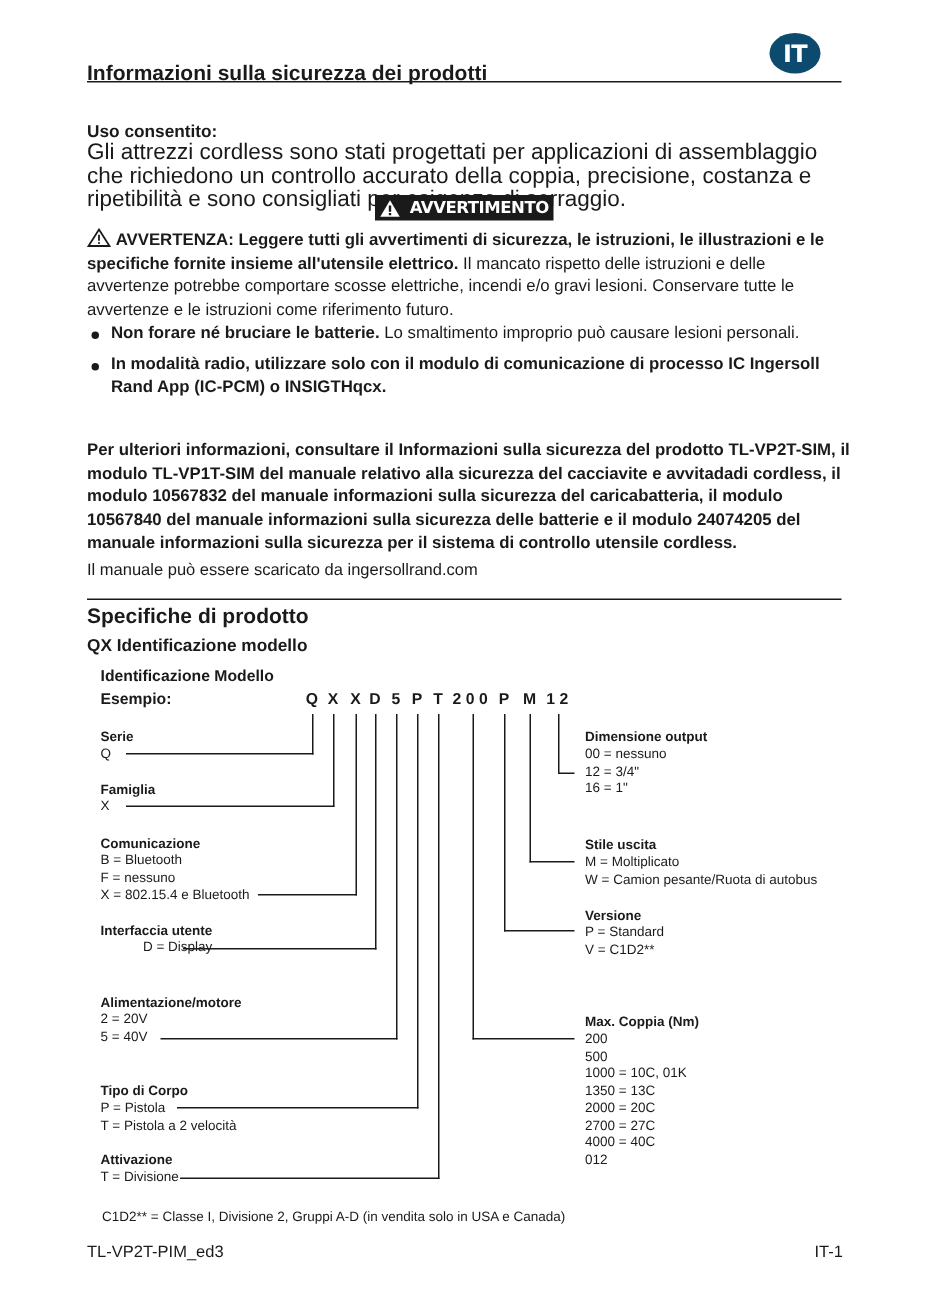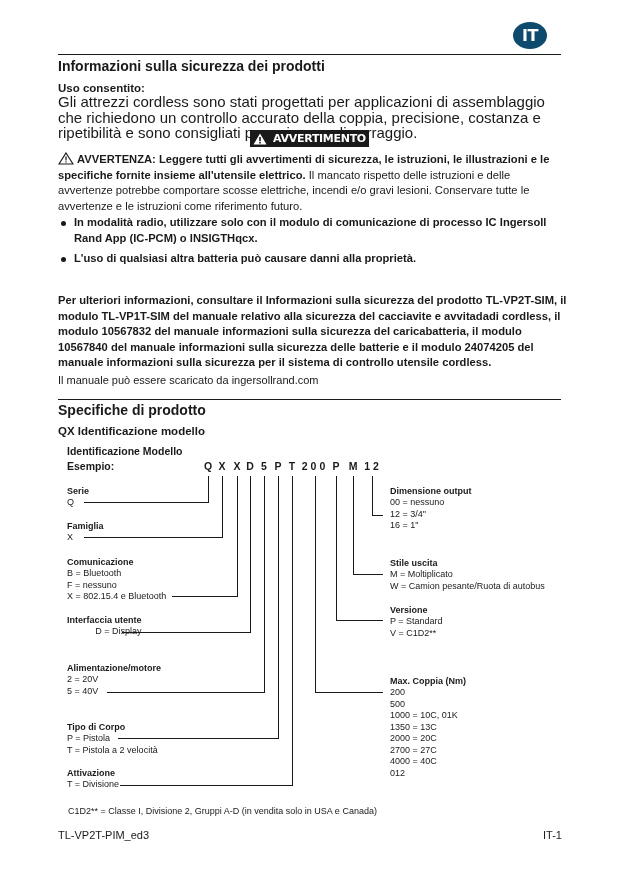--- a/index.html
+++ b/index.html
@@ -41,21 +41,21 @@
     .footer-left { left: 58px; top: 829px; font-size: 11px; }
     .footer-right { left: 543px; top: 829px; font-size: 11px; }
   </style>
 </head>
 <body>
 
 <div class="abs lang-badge">IT</div>
 
 <div class="abs rule" style="top:54px;"></div>
 
-<div class="abs h1" style="top:58px;text-align:right;">Informazioni sulla sicurezza dei prodotti</div>
+<div class="abs h1" style="top:40px;text-align:right;">Informazioni sulla sicurezza dei prodotti</div>
 <div class="abs h2" style="top:82px;">Uso consentito:</div>
 <div class="abs body-text" style="top:94px;">Gli attrezzi cordless sono stati progettati per applicazioni di assemblaggio che richiedono un controllo accurato della coppia, precisione, costanza e ripetibilità e sono consigliati per esigenze di serraggio.</div>
 
 <div class="abs warn-banner">
   <svg width="14" height="12" viewBox="0 0 14 12">
     <polygon points="7,0.5 13.5,11.5 0.5,11.5" fill="#fff"></polygon>
     <rect x="6.2" y="4" width="1.6" height="4.2" fill="#1a1a1a"></rect>
     <rect x="6.2" y="9" width="1.6" height="1.5" fill="#1a1a1a"></rect>
   </svg>
   <span>AVVERTIMENTO</span>
@@ -64,22 +64,22 @@
 <div class="abs warn-para">
   <svg width="16" height="13" viewBox="0 0 16 13" style="vertical-align:-2px;">
     <polygon points="8,1 15,12 1,12" fill="none" stroke="#1a1a1a" stroke-width="1.2"></polygon>
     <rect x="7.4" y="4.5" width="1.2" height="4" fill="#1a1a1a"></rect>
     <rect x="7.4" y="9.4" width="1.2" height="1.2" fill="#1a1a1a"></rect>
   </svg>
   <b>AVVERTENZA: Leggere tutti gli avvertimenti di sicurezza, le istruzioni, le illustrazioni e le specifiche fornite insieme all'utensile elettrico.</b><span> Il mancato rispetto delle istruzioni e delle avvertenze potrebbe comportare scosse elettriche, incendi e/o gravi lesioni. Conservare tutte le avvertenze e le istruzioni come riferimento futuro.</span>
 </div>
 
 <ul class="abs bullets">
+  <li><span class="dot"></span><b>Non forare né bruciare le batterie.</b><span> Lo smaltimento improprio può causare lesioni personali.</span></li>
   <li><span class="dot"></span><b>In modalità radio, utilizzare solo con il modulo di comunicazione di processo IC Ingersoll Rand App (IC-PCM) o INSIGTHqcx.</b><span></span></li>
-  <li><span class="dot"></span><b>L'uso di qualsiasi altra batteria può causare danni alla proprietà.</b><span></span></li>
 </ul>
 
 <div class="abs more-info">Per ulteriori informazioni, consultare il Informazioni sulla sicurezza del prodotto TL-VP2T-SIM, il modulo TL-VP1T-SIM del manuale relativo alla sicurezza del cacciavite e avvitadadi cordless, il modulo 10567832 del manuale informazioni sulla sicurezza del caricabatteria, il modulo 10567840 del manuale informazioni sulla sicurezza delle batterie e il modulo 24074205 del manuale informazioni sulla sicurezza per il sistema di controllo utensile cordless.</div>
 <div class="abs download">Il manuale può essere scaricato da ingersollrand.com</div>
 
 <div class="abs rule" style="top:399px;"></div>
 <div class="abs h1" style="top:402px;">Specifiche di prodotto</div>
 <div class="abs h2" style="top:425px;">QX Identificazione modello</div>
 <div class="abs h2" style="top:445px; left:67px; font-size:10.5px;">Identificazione Modello</div>
 <div class="abs h2" style="top:460px; left:67px; font-size:10.5px;">Esempio:</div>

